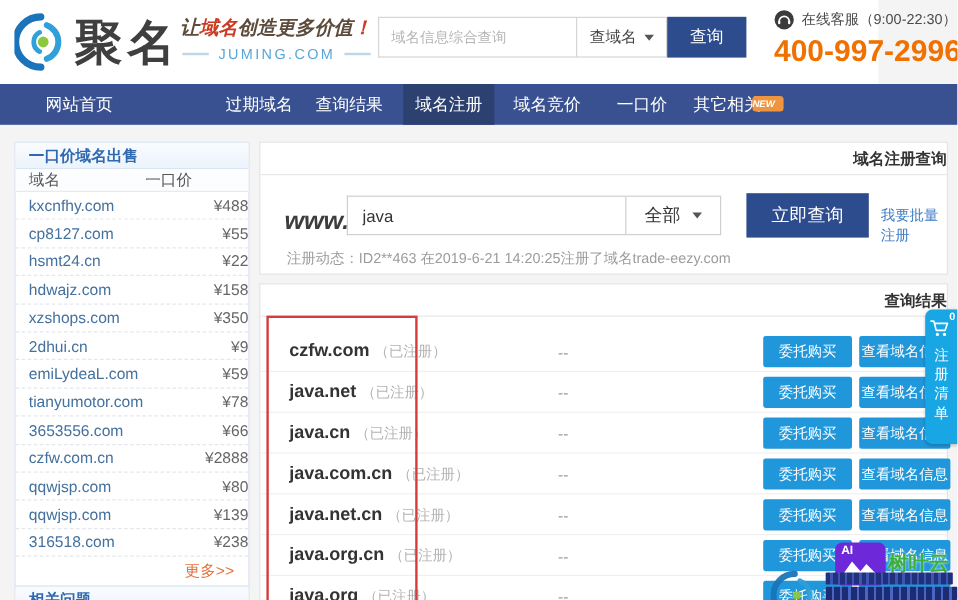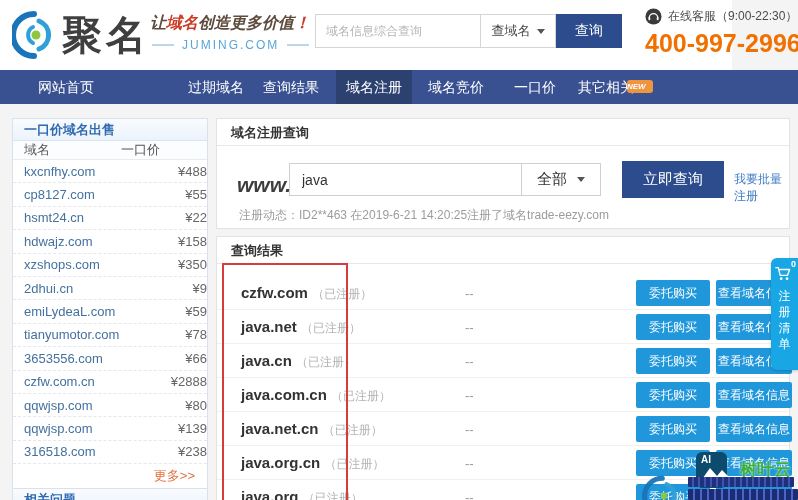--- a/index.html
+++ b/index.html
@@ -40,21 +40,21 @@
   .side-cols { height:19px; display:flex; font-size:13px; color:#555; border-bottom:1px solid #e6ebf1; background:#fbfdfe; }
   .side-cols span:first-child { padding-left:11px; width:108px; }
   .side-row { height:23.4px; display:flex; align-items:center; border-bottom:1px dashed #e4e8ed; font-size:13px;justify-content:space-between; }
   .side-row .d { padding-left:11px; width:108px; color:#44719e; cursor:pointer; overflow:hidden; white-space:nowrap; }
   .side-row .p { color:#666; }
   .side-more { height:24px; line-height:24px; text-align:right; padding-right:12px; font-size:13px; color:#e4713c; cursor:pointer; }
   .side-panel2 { position:absolute; left:12px; top:488px; width:196px; height:40px; background:#fff; border:1px solid #d9e1ec; }
 
   
   .panel { position:absolute; background:#fff; border:1px solid #e3e3e3; }
-  .panel-head { height:27px; line-height:27px; padding-left:14px; font-size:13px; font-weight:bold; color:#333; border-bottom:1px solid #e8e8e8; }
+  .panel-head { height:27px; line-height:27px; padding-left:14px; font-size:13px; font-weight:bold; color:#333; border-bottom:1px solid #e8e8e8;text-align:right; }
   .panel-query { left:216px; top:118px; width:574px; height:111px; }
   .www-label { position:absolute; left:20px; top:54px; font-size:21px; font-weight:bold; font-style:italic; color:#3d3d3d; }
   .q-input { position:absolute; left:72px; top:44px; width:232px; height:33px; border:1px solid #cfcfcf; border-right:none; padding:0 12px; font-size:14px; color:#333; outline:none; }
   .q-select { position:absolute; left:304px; top:44px; width:80px; height:33px; border:1px solid #cfcfcf; background:#fff; display:flex; align-items:center; justify-content:center; gap:10px; font-size:15px; color:#333; cursor:pointer; }
   .btn-submit { position:absolute; left:405px; top:42px; width:102px; height:37px; background:#2d4c8d; color:#fff; font-size:15px; border:none; cursor:pointer; }
   .batch-link { position:absolute; left:517px; top:52px; font-size:12px; color:#3f7cc6; cursor:pointer; }
   .activity { position:absolute; left:22px; top:88px; font-size:12px; color:#9c9c9c; }
 
   .panel-results { left:216px; top:236px; width:574px; height:290px; }
   .res-spacer { height:12px; }
@@ -68,21 +68,21 @@
 
   .red-box { position:absolute; left:222px; top:263px; width:126px; height:250px; border:2px solid #d63c3c; z-index:30; pointer-events:none; }
 
   
   .float-tab { position:absolute; left:771px; top:258px; width:27px; height:112px; background:#19a6e5; border-radius:6px 0 0 6px; z-index:40; cursor:pointer; color:#fff; box-shadow:0 1px 3px rgba(0,0,0,.2); }
   .cart-wrap { position:relative; width:100%; height:30px; }
   .cart-count { position:absolute; right:2px; top:1px; font-size:9px; font-weight:bold; color:#fff; }
   .tab-label { width:14px; margin:0 auto; font-size:12px; line-height:16px; word-break:break-all; text-align:center; }
 
   
-  .wm-img-icon { position:absolute; left:696px; top:452px; width:31px; height:36px; background:#0c4a6e; border-radius:6px; z-index:50;padding-left:13px; }
+  .wm-img-icon { position:absolute; left:696px; top:452px; width:42px; height:36px; background:#6d28d9; border-radius:6px; z-index:50;padding-left:13px; }
   .wm-ai { position:absolute; left:5px; top:2px; font-size:10px; font-weight:bold; color:#fff; }
   .wm-brand { position:absolute; left:740px; top:458px; font-size:17px; font-weight:bold; color:#3cb03c; z-index:50; text-shadow:0 0 2px #fff; }
   .wm-logo2 { position:absolute; left:642px; top:474px; z-index:50; opacity:.95; }
   .wm-block1 { position:absolute; left:688px; top:477px; width:106px; height:10px; z-index:50; background:repeating-linear-gradient(90deg,#20307c 0 4px,#3c55b0 4px 6px); border-radius:1px; }
   .wm-block2 { position:absolute; left:688px; top:489px; width:110px; height:11px; z-index:50; background:repeating-linear-gradient(90deg,#1c2c74 0 5px,#4a66c4 5px 7px); border-radius:1px; }
 </style>
 </head>
 <body>
 
 <div class="page">

